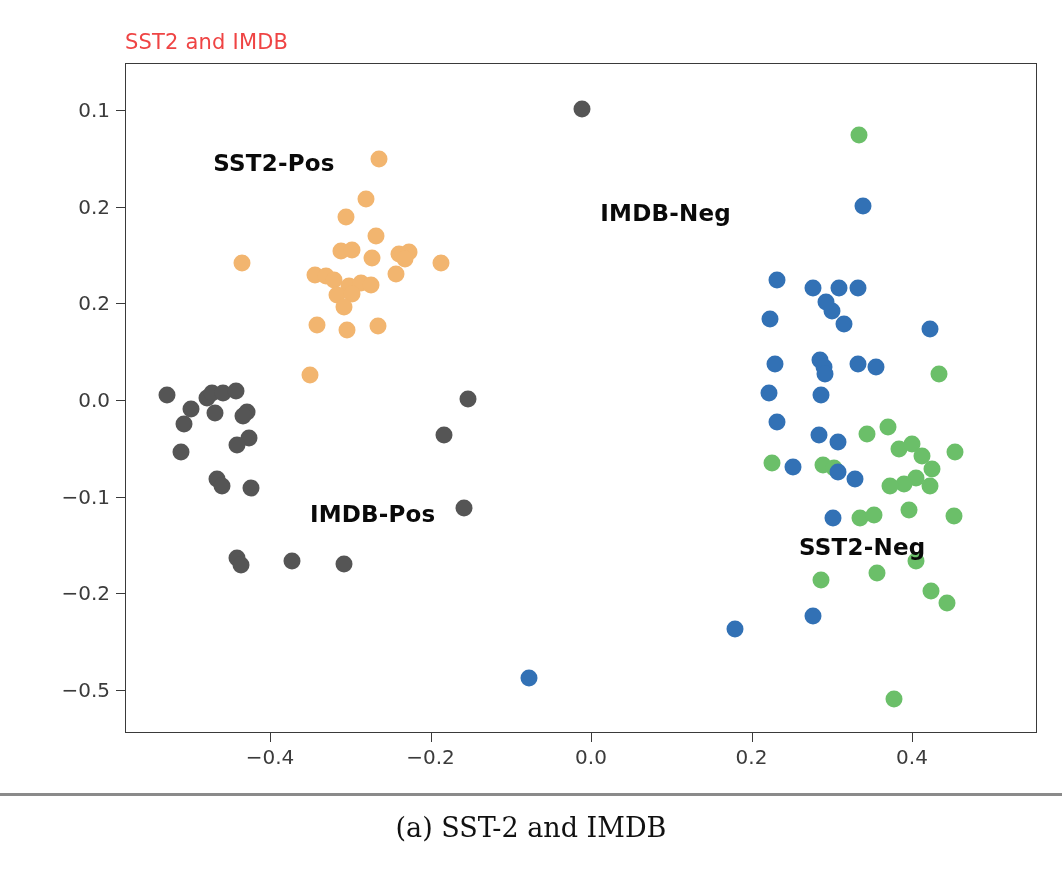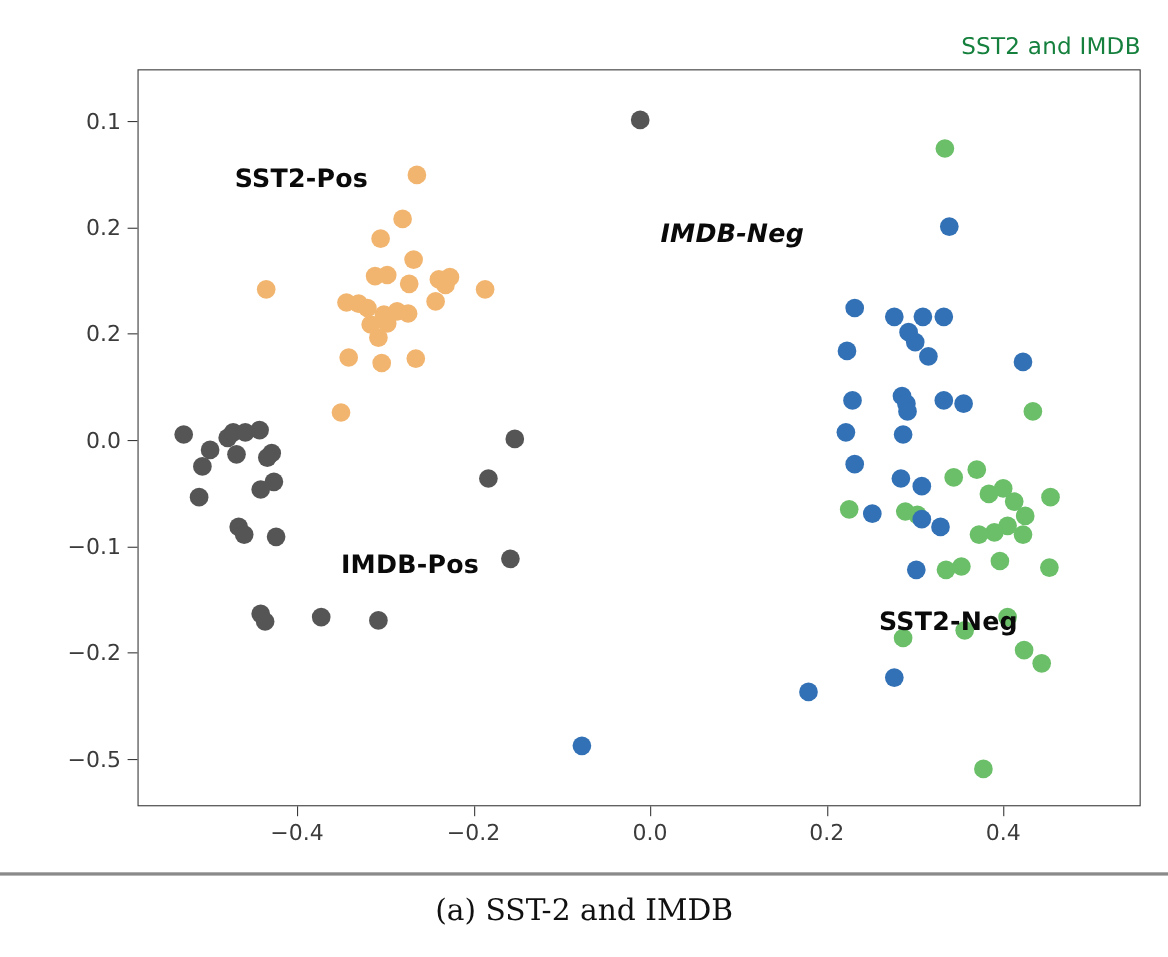--- a/index.html
+++ b/index.html
@@ -7,22 +7,22 @@
   #figure{position:relative;width:1062px;height:870px;background:#fff;}
 
   
   #axes-frame{
     position:absolute;left:125px;top:63px;width:912px;height:670px;
     border:1.6px solid #3a3a3a;background:#ffffff;box-sizing:border-box;
   }
   #plot-area{position:absolute;left:0;top:0;width:100%;height:100%;overflow:hidden;}
 
   #chart-title{
-    position:absolute;left:125px;top:30px;width:912px;text-align:right;
-    font-size:21px;color:#15803d;letter-spacing:.2px;
+    position:absolute;left:125px;top:30px;width:912px;text-align:left;
+    font-size:21px;color:#ef4444;letter-spacing:.2px;
   }
 
   
   .tick-x{position:absolute;top:733px;width:0;height:9px;border-left:1.6px solid #3a3a3a;}
   .tick-x-label{position:absolute;top:745px;transform:translateX(-50%);font-size:20px;color:#3b3b3b;white-space:nowrap;}
   .tick-y{position:absolute;left:116px;width:9px;height:0;border-top:1.6px solid #3a3a3a;}
   .tick-y-label{position:absolute;right:1062px;font-size:20px;color:#3b3b3b;white-space:nowrap;transform:translateY(-50%);}
 
   .pt{position:absolute;border-radius:50%;transform:translate(-50%,-50%);}
 
@@ -185,21 +185,21 @@
       <div class="tick-y-label" style="left: 48px; width: 62px; text-align: right; top: 400px;">0.0</div>
       <div class="tick-y" style="top: 496.7px;"></div>
       <div class="tick-y-label" style="left: 48px; width: 62px; text-align: right; top: 496.7px;">−0.1</div>
       <div class="tick-y" style="top: 593.4px;"></div>
       <div class="tick-y-label" style="left: 48px; width: 62px; text-align: right; top: 593.4px;">−0.2</div>
       <div class="tick-y" style="top: 690.1px;"></div>
       <div class="tick-y-label" style="left: 48px; width: 62px; text-align: right; top: 690.1px;">−0.5</div>
     </div>
   <div id="labels-layer">
       <div class="cluster-label" style="left: 274.012px; top: 163.085px;">SST2-Pos</div>
-      <div class="cluster-label" style="left: 665.632px; top: 213.369px; font-style: italic;">IMDB-Neg</div>
+      <div class="cluster-label" style="left: 665.632px; top: 213.369px;">IMDB-Neg</div>
       <div class="cluster-label" style="left: 372.72px; top: 514.106px;">IMDB-Pos</div>
-      <div class="cluster-label" style="left: 862.245px; top: 546.984px; margin-top: 19px;">SST2-Neg</div>
+      <div class="cluster-label" style="left: 862.245px; top: 546.984px;">SST2-Neg</div>
     </div>
 
 
   <div id="figure-rule"></div>
   <div id="caption">(a) SST-2 and IMDB</div>
 </div>
 
 </body></html>

